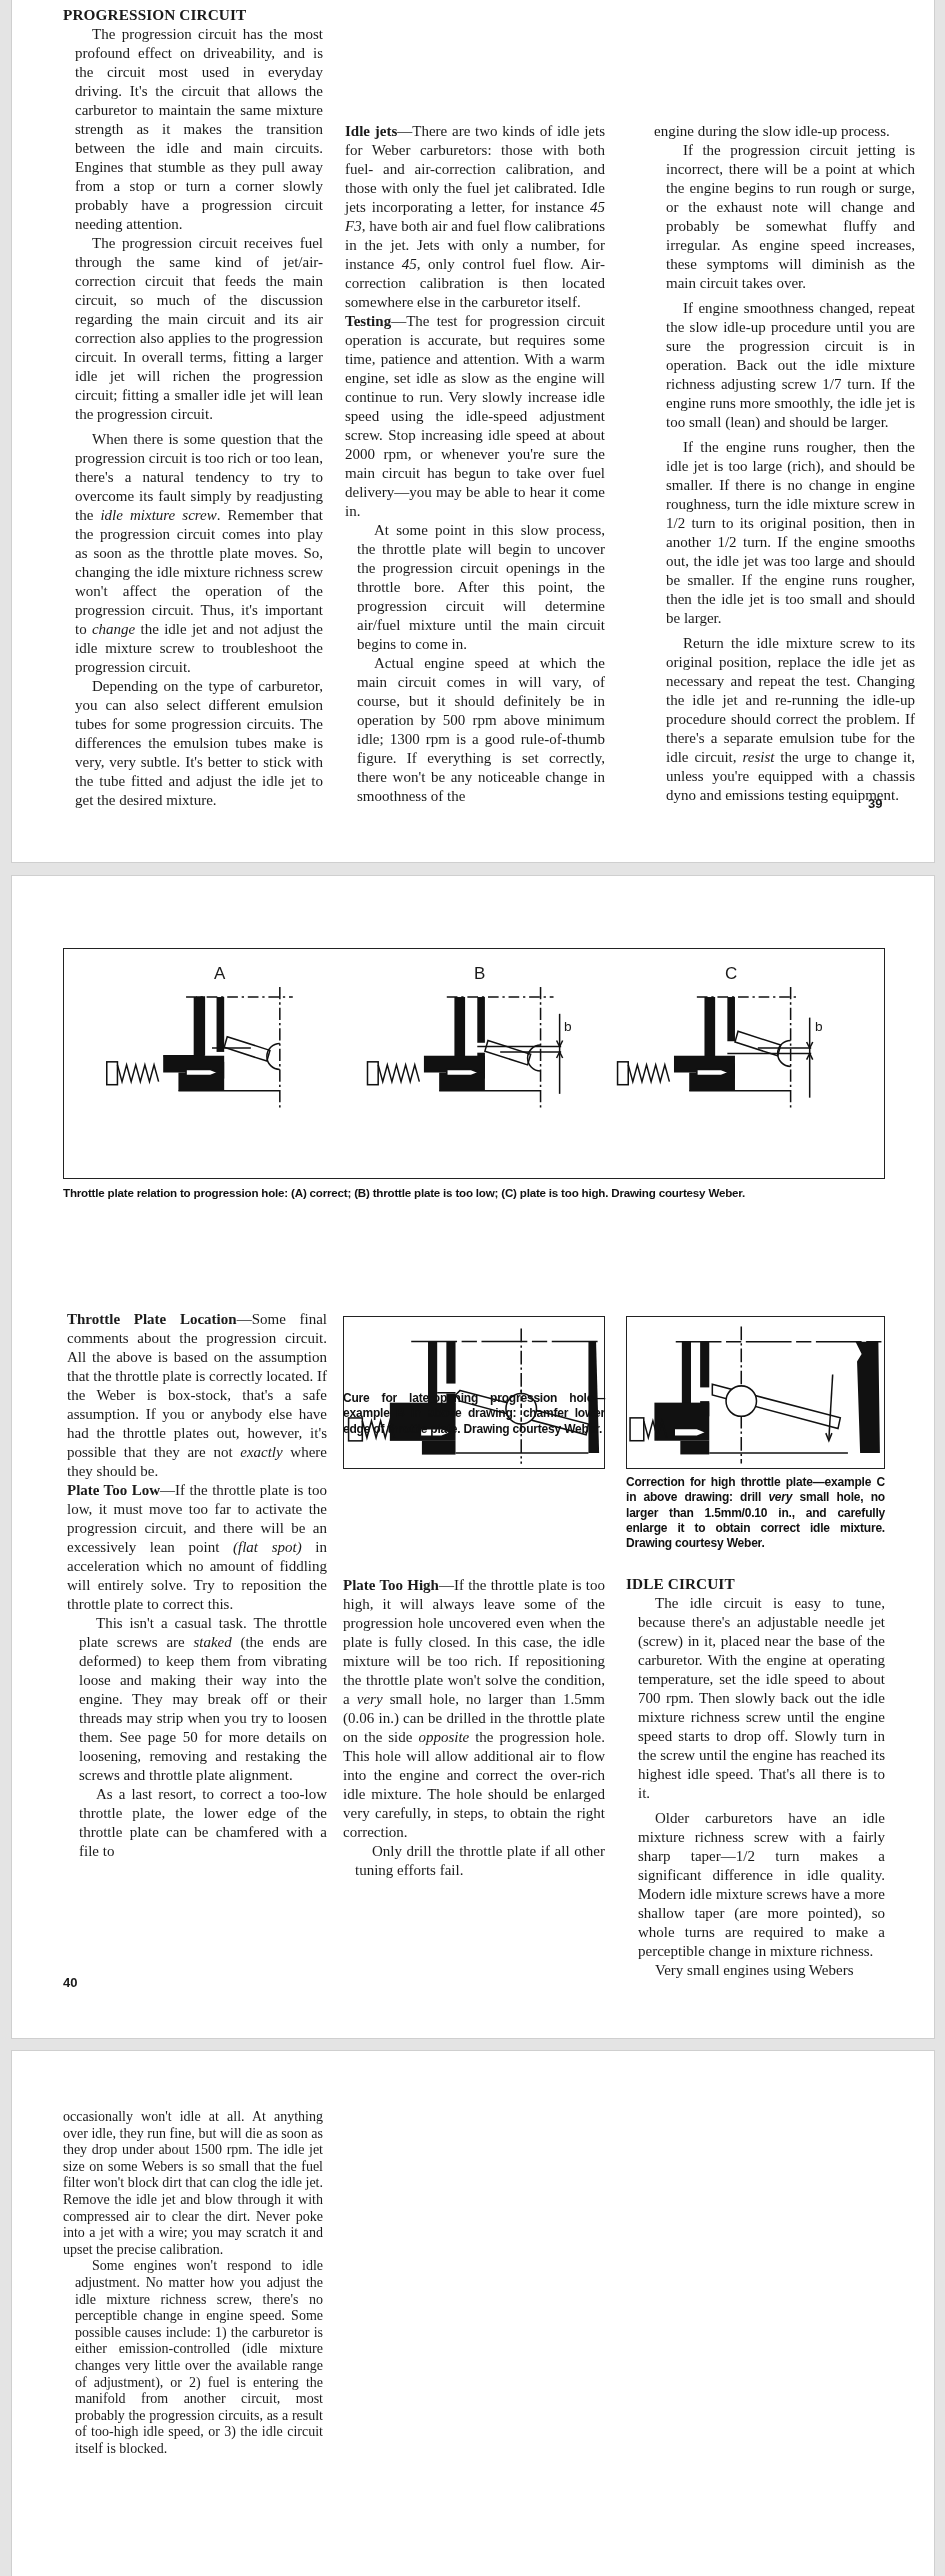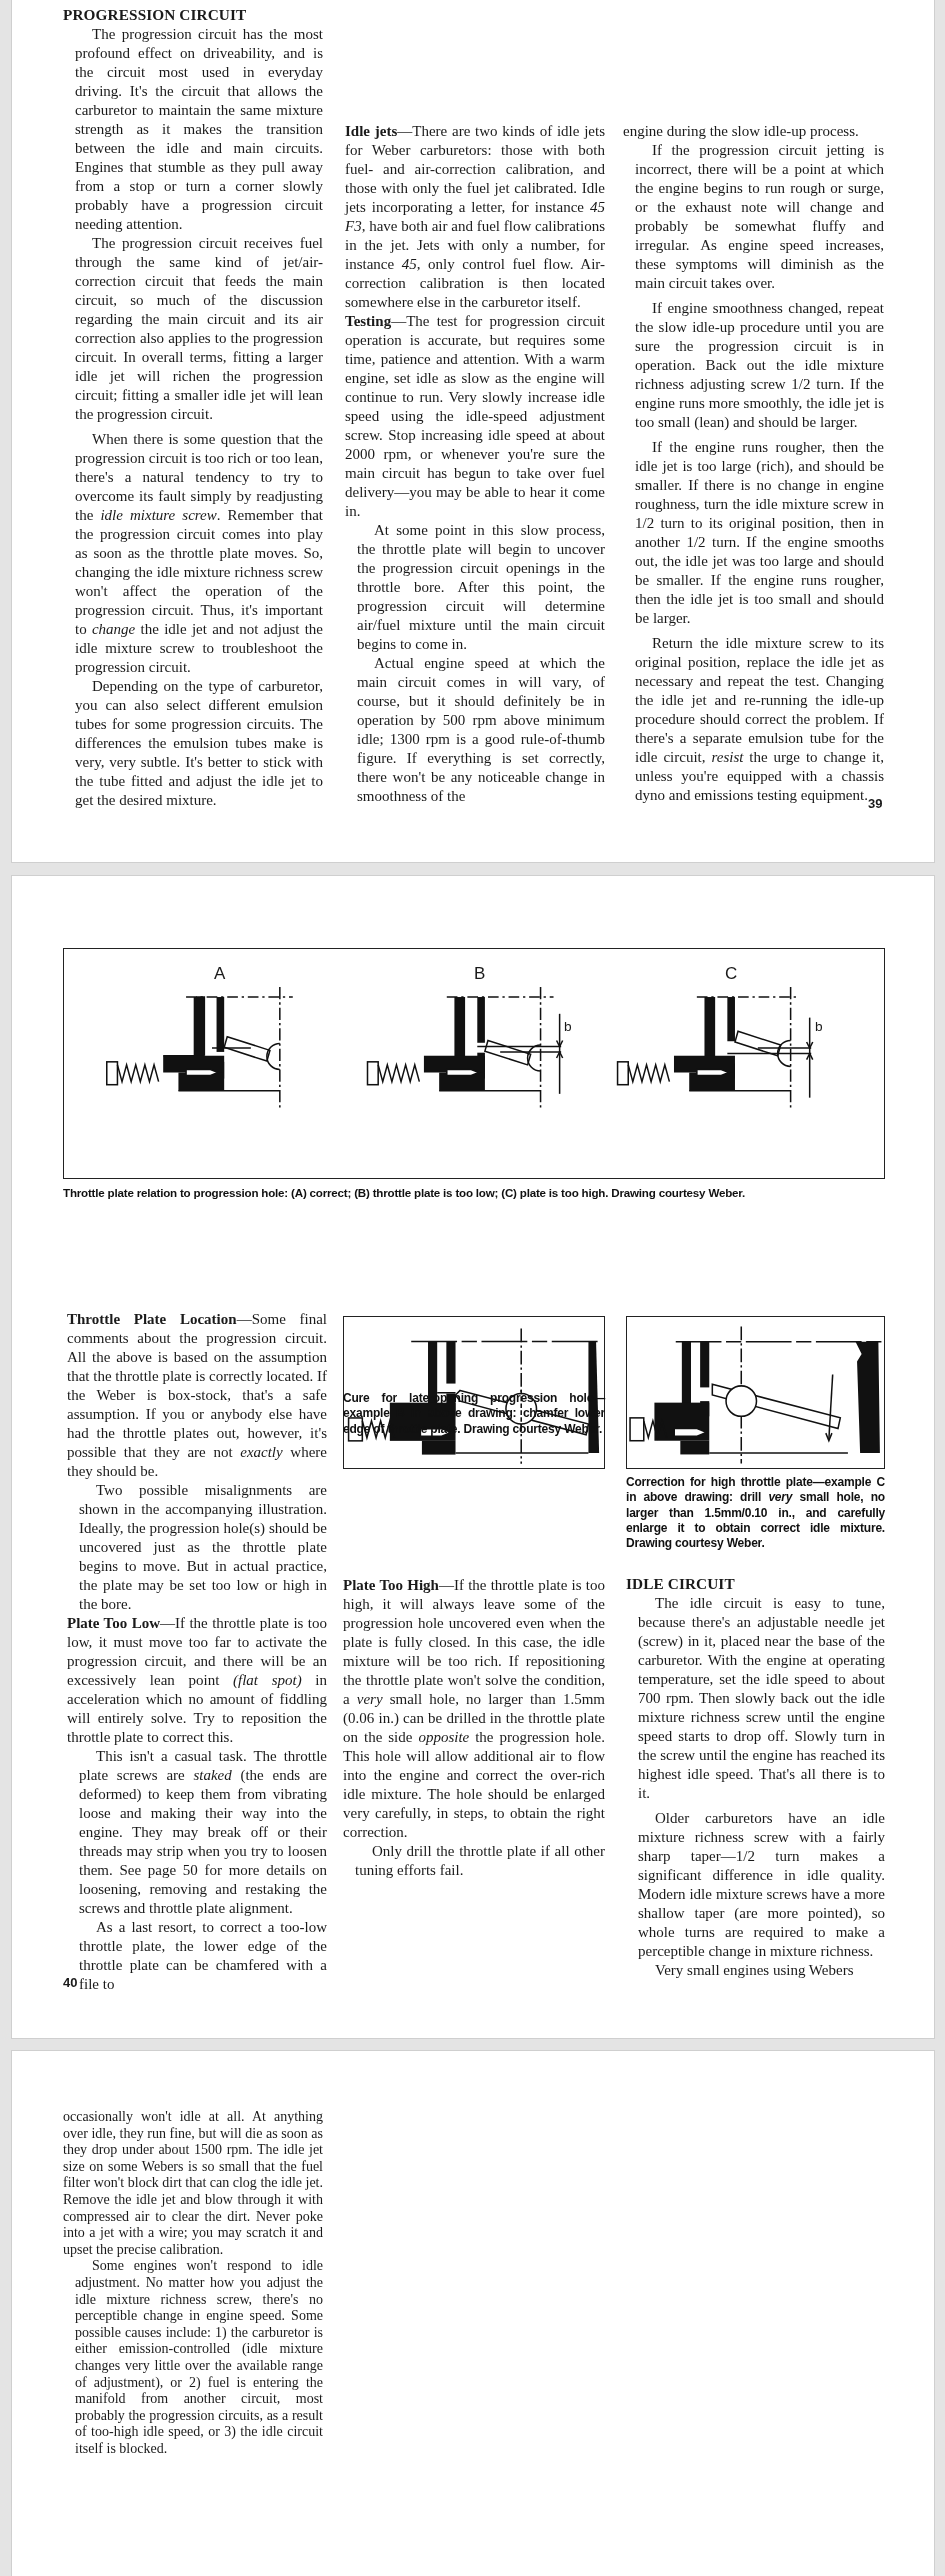--- a/index.html
+++ b/index.html
@@ -31,24 +31,24 @@
   <p class="ind">Depending on the type of carburetor, you can also select different emulsion tubes for some progression circuits. The differences the emulsion tubes make is very, very subtle. It's better to stick with the tube fitted and adjust the idle jet to get the desired mixture.</p>
 </div>
 
 <div class="col" style="left:345px; top:122px; width:260px;">
   <p><span class="runin">Idle jets</span><span>—There are two kinds of idle jets for Weber carburetors: those with both fuel- and air-correction calibration, and those with only the fuel jet calibrated. Idle jets incorporating a letter, for instance </span><em>45 F3</em><span>, have both air and fuel flow calibrations in the jet. Jets with only a number, for instance </span><em>45</em><span>, only control fuel flow. Air-correction calibration is then located somewhere else in the carburetor itself.</span></p>
   <p><span class="runin">Testing</span><span>—The test for progression circuit operation is accurate, but requires some time, patience and attention. With a warm engine, set idle as slow as the engine will continue to run. Very slowly increase idle speed using the idle-speed adjustment screw. Stop increasing idle speed at about 2000 rpm, or whenever you're sure the main circuit has begun to take over fuel delivery—you may be able to hear it come in.</span></p>
   <p class="ind">At some point in this slow process, the throttle plate will begin to uncover the progression circuit openings in the throttle bore. After this point, the progression circuit will determine air/fuel mixture until the main circuit begins to come in.</p>
   <p class="ind">Actual engine speed at which the main circuit comes in will vary, of course, but it should definitely be in operation by 500 rpm above minimum idle; 1300 rpm is a good rule-of-thumb figure. If everything is set correctly, there won't be any noticeable change in smoothness of the</p>
 </div>
 
-<div class="col" style="left:623px; top:122px; width:261px;">
+<div class="col" style="left:654px; top:122px; width:261px;">
   <p>engine during the slow idle-up process.</p>
   <p class="ind">If the progression circuit jetting is incorrect, there will be a point at which the engine begins to run rough or surge, or the exhaust note will change and probably be somewhat fluffy and irregular. As engine speed increases, these symptoms will diminish as the main circuit takes over.</p>
-  <p class="ind" style="margin-top:6.1px;">If engine smoothness changed, repeat the slow idle-up procedure until you are sure the progression circuit is in operation. Back out the idle mixture richness adjusting screw 1/2 turn. If the engine runs more smoothly, the idle jet is too small (lean) and should be larger.</p>
+  <p class="ind" style="margin-top:6.1px;">If engine smoothness changed, repeat the slow idle-up procedure until you are sure the progression circuit is in operation. Back out the idle mixture richness adjusting screw 1/7 turn. If the engine runs more smoothly, the idle jet is too small (lean) and should be larger.</p>
   <p class="ind" style="margin-top:6.1px;">If the engine runs rougher, then the idle jet is too large (rich), and should be smaller. If there is no change in engine roughness, turn the idle mixture screw in 1/2 turn to its original position, then in another 1/2 turn. If the engine smooths out, the idle jet was too large and should be smaller. If the engine runs rougher, then the idle jet is too small and should be larger.</p>
   <p class="ind" style="margin-top:6.1px;"><span>Return the idle mixture screw to its original position, replace the idle jet as necessary and repeat the test. Changing the idle jet and re-running the idle-up procedure should correct the problem. If there's a separate emulsion tube for the idle circuit, </span><em>resist</em><span> the urge to change it, unless you're equipped with a chassis dyno and emissions testing equipment.</span></p>
 </div>
 
 <div class="pgnum" style="left:868px; top:796px;">39</div>
 
 <div class="page" style="top:875px; height:1164px;"></div>
 
 <div class="fig-box" style="left:63px; top:948px; width:822px; height:231px;">
   <svg width="822" height="231" style="left:0;top:0;" viewBox="0 0 1078 303">
@@ -161,21 +161,20 @@
       <line x1="270" y1="75" x2="265" y2="160"></line>
       <path d="M261 152 l4 10 l4 -10"></path>
     </g>
   </svg>
 </div>
 <div class="caption" style="left:343px; top:1391px; width:262px; text-align:justify;">Cure for late-opening progression hole—example B in above drawing: chamfer lower edge of throttle plate. Drawing courtesy Weber.</div>
 <div class="caption" style="left:626px; top:1475px; width:259px; text-align:justify;"><span>Correction for high throttle plate—example C in above drawing: drill </span><em>very</em><span> small hole, no larger than 1.5mm/0.10 in., and carefully enlarge it to obtain correct idle mixture. Drawing courtesy Weber.</span></div>
 
 <div class="col" style="left:67px; top:1310px; width:260px;">
   <p><span class="runin">Throttle Plate Location</span><span>—Some final comments about the progression circuit. All the above is based on the assumption that the throttle plate is correctly located. If the Weber is box-stock, that's a safe assumption. If you or anybody else have had the throttle plates out, however, it's possible that they are not </span><em>exactly</em><span> where they should be.</span></p>
-  <p class="ind">Two possible misalignments are shown in the accompanying illustration. Ideally, the progression hole(s) should be uncovered just as the throttle plate begins to move. But in actual practice, the plate may be set too low or high in the bore.</p>
   <p><span class="runin">Plate Too Low</span><span>—If the throttle plate is too low, it must move too far to activate the progression circuit, and there will be an excessively lean point </span><em>(flat spot)</em><span> in acceleration which no amount of fiddling will entirely solve. Try to reposition the throttle plate to correct this.</span></p>
   <p class="ind"><span>This isn't a casual task. The throttle plate screws are </span><em>staked</em><span> (the ends are deformed) to keep them from vibrating loose and making their way into the engine. They may break off or their threads may strip when you try to loosen them. See page 50 for more details on loosening, removing and restaking the screws and throttle plate alignment.</span></p>
   <p class="ind">As a last resort, to correct a too-low throttle plate, the lower edge of the throttle plate can be chamfered with a file to</p>
 </div>
 
 <div class="col" style="left:343px; top:1576px; width:262px;">
   <p><span class="runin">Plate Too High</span><span>—If the throttle plate is too high, it will always leave some of the progression hole uncovered even when the plate is fully closed. In this case, the idle mixture will be too rich. If repositioning the throttle plate won't solve the condition, a </span><em>very</em><span> small hole, no larger than 1.5mm (0.06 in.) can be drilled in the throttle plate on the side </span><em>opposite</em><span> the progression hole. This hole will allow additional air to flow into the engine and correct the over-rich idle mixture. The hole should be enlarged very carefully, in steps, to obtain the right correction.</span></p>
   <p class="ind">Only drill the throttle plate if all other tuning efforts fail.</p>
 </div>
 

